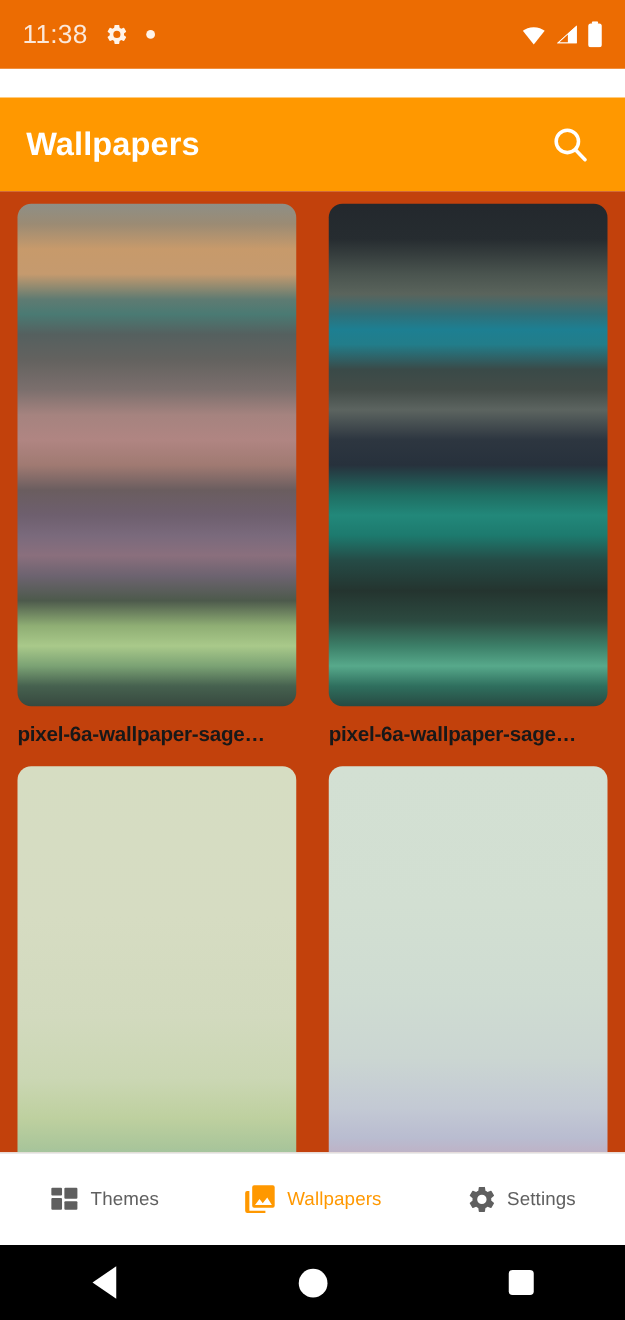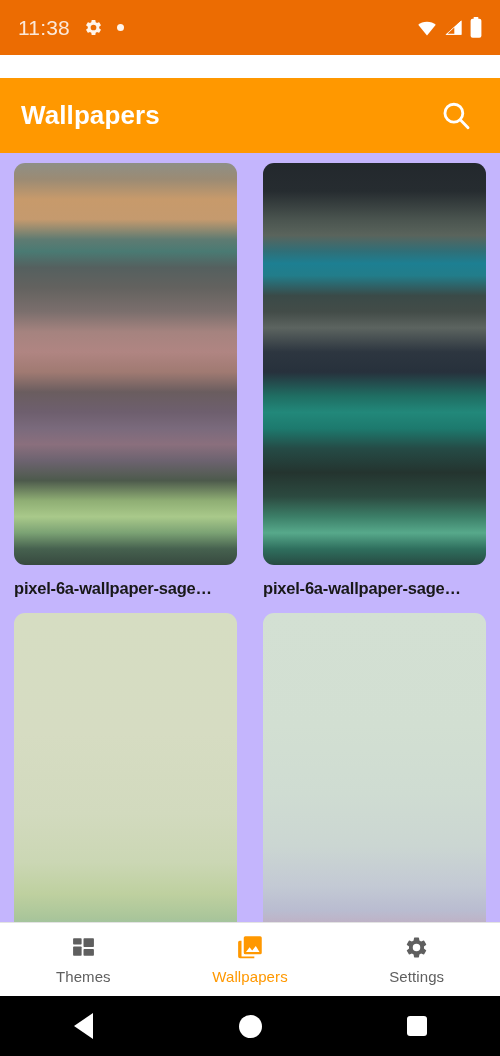--- a/index.html
+++ b/index.html
@@ -35,21 +35,21 @@
     padding:0 22px 0 21px;
   }
   .appbar-title{
     color:#ffffff; font-size:26px; font-weight:bold; letter-spacing:.1px;
   }
   .search-btn{ width:44px; height:44px; display:flex; align-items:center; justify-content:center; }
 
   
   .content{
     position:absolute; top:153px; left:0; width:500px; height:769px;
-    background:#c4b5fd; overflow:hidden;
+    background:#c2410c; overflow:hidden;
   }
   .grid{
     padding:10px 14px 0 14px;
     display:grid;
     grid-template-columns:1fr 1fr;
     column-gap:26px;
     row-gap:0;
   }
   .cell{ display:flex; flex-direction:column; }
   .thumb{
@@ -160,21 +160,21 @@
   }
 
   
   .bottomnav{
     position:absolute; top:922px; left:0; width:500px; height:74px;
     background:#ffffff;
     border-top:1px solid #e3e3e3;
     display:flex; align-items:center;
   }
   .navitem{
-    flex:1; display:flex; flex-direction:column; align-items:center; justify-content:center;
+    flex:1; display:flex; flex-direction:row; align-items:center; justify-content:center;
     gap:8px; height:100%;
   }
   .nav-label{ font-size:15px; color:#5f5f5f; letter-spacing:.1px; }
   .nav-label.active{ color:#FF9800; }
   .nav-icon{ height:26px; display:flex; align-items:center; justify-content:center; }
 
   
   .sysnav{
     position:absolute; top:996px; left:0; width:500px; height:60px;
     background:#000000;

